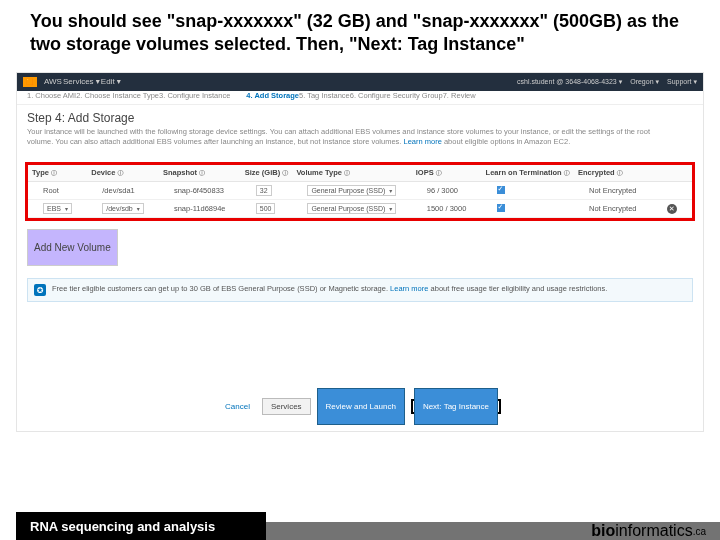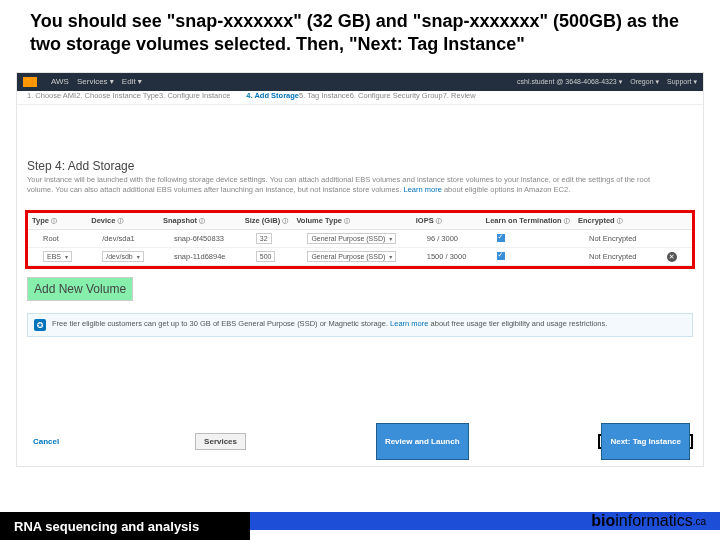--- a/index.html
+++ b/index.html
@@ -1,49 +1,49 @@
 <!DOCTYPE html>
 <html><head>
 <meta charset="utf-8">
 <style>
   * { box-sizing: border-box; margin: 0; padding: 0; }
   body { font-family: Arial, Helvetica, sans-serif; width: 720px; height: 540px; background: #fff; position: relative; overflow: hidden; }
   .slide-title { font-size: 18px; font-weight: bold; padding: 10px 30px 5px 30px; line-height: 1.3; }
   .screenshot { margin: 10px 16px 0 16px; border: 1px solid #e5e5e5; font-size: 8px; color: #333; }
   .topbar { background: #232f3e; color: #ddd; height: 18px; display: flex; align-items: center; padding: 0 6px; }
   .aws-logo { width: 14px; height: 10px; background: #ff9900; margin-right: 6px; display: flex; align-items: center; justify-content: center; color: #232f3e; font-weight: bold; font-size: 6px; }
-  .topbar-left { display: flex; align-items: center; gap: 8px; }
+  .topbar-left { display: flex; align-items: center; gap: 1px; }
   .topbar-right { margin-left: auto; display: flex; align-items: center; gap: 8px; font-size: 7px; }
   .topbar-item { color: #ccc; }
   .wizard-nav { display: flex; gap: 0; padding: 0 10px 4px 10px; font-size: 7.5px; color: #888; border-bottom: 1px solid #eee; }
   .wizard-nav .active { color: #0073bb; font-weight: bold; margin-left: 16px; }
   .panel { padding: 6px 10px 8px 10px; }
-  .step-title { font-size: 12px; color: #444; font-weight: normal; margin-bottom: 2px; margin-top: 48px; }
+  .step-title { font-size: 12px; color: #444; font-weight: normal; margin-bottom: 2px; }
   .step-desc { font-size: 7.5px; color: #888; line-height: 1.3; max-width: 640px; }
   .learn { color: #0073bb; }
   .table-wrap { margin: 8px 8px 4px 8px; border: 3px solid #e80000; }
   table { width: 100%; border-collapse: collapse; font-size: 7.5px; }
   thead th { text-align: left; font-weight: bold; padding: 3px 4px; color: #444; border-bottom: 1px solid #e5e5e5; background: #fafafa; }
   tbody td { padding: 3px 15px; border-bottom: 1px solid #f0f0f0; color: #555; vertical-align: middle; }
   .dropdown { display: inline-flex; align-items: center; gap: 4px; border: 1px solid #ccc; padding: 1px 3px; background: #fff; font-size: 7px; }
   .chev { font-size: 6px; color: #666; }
   .checkbox { width: 8px; height: 8px; border: 1px solid #3b8ed8; background: #3b8ed8; display: inline-block; position: relative; }
   .checkbox::after { content: "✓"; color: #fff; font-size: 7px; position: absolute; top: -2px; left: 0; }
   .remove-x { width: 10px; height: 10px; background: #555; color: #fff; border-radius: 50%; display: inline-flex; align-items: center; justify-content: center; font-size: 7px; }
-  .add-vol { margin: 4px 10px; font-size: 12px; color: #444; border: 1px solid #ccc; background: #86efac; padding: 4px 6px; display: inline-block; }
+  .add-vol { margin: 4px 10px; font-size: 10px; color: #444; border: 1px solid #ccc; background: #c4b5fd; padding: 12px 6px; display: inline-block; }
   .info-box { margin: 8px 10px; border: 1px solid #cde3f2; background: #f3f9fc; padding: 5px 6px; display: flex; gap: 6px; align-items: flex-start; font-size: 7.5px; color: #555; }
   .info-icon { width: 12px; height: 12px; background: #0073bb; color: #fff; border-radius: 2px; font-size: 8px; display: flex; align-items: center; justify-content: center; flex-shrink: 0; }
-  .btn-row { display: flex; justify-content: space-between; align-items: center; gap: 6px; padding: 6px 10px; font-size: 8px; margin-top: 80px; font-weight: bold; }
+  .btn-row { display: flex; justify-content: center; align-items: center; gap: 6px; padding: 6px 10px; font-size: 8px; margin-top: 80px; }
   .btn-plain { color: #0073bb; padding: 3px 6px; }
   .btn-grey { border: 1px solid #bbb; background: #f2f2f2; padding: 3px 8px; color: #444; }
   .btn-blue { border: 1px solid #1e5f8b; background: #3b8ed8; color: #fff; padding: 13px 8px; }
   .btn-next-wrap { border: 2px solid #000; padding: 1px; }
-  .footer { position: absolute; bottom: 0; left: 0; right: 0; height: 28px; display: flex; align-items: flex-start; }
+  .footer { position: absolute; bottom: 0; left: 16px; right: 0; height: 28px; display: flex; align-items: flex-end; }
   .footer-left { background: #000; color: #fff; font-weight: bold; font-size: 13px; padding: 0 14px; height: 100%; display: flex; align-items: center; flex: 0 0 auto; width: 250px; }
-  .footer-right { flex: 1; background: #1d4ed8; display: flex; align-items: center; justify-content: flex-end; padding-right: 14px; font-size: 16px; color: #000; }
+  .footer-right { flex: 1; background: #737373; display: flex; align-items: center; justify-content: flex-end; padding-right: 14px; font-size: 16px; color: #000; }
   .footer-right b { font-weight: bold; }
   th .chev-i { font-size: 6px; color: #888; margin-left: 2px; }
 </style>
 </head>
 <body>
 
 <div class="slide-title">You should see "snap-xxxxxxx" (32 GB) and "snap-xxxxxxx" (500GB) as the two storage volumes selected. Then, "Next: Tag Instance"</div>
 
 <div class="screenshot">
   <div class="topbar">

